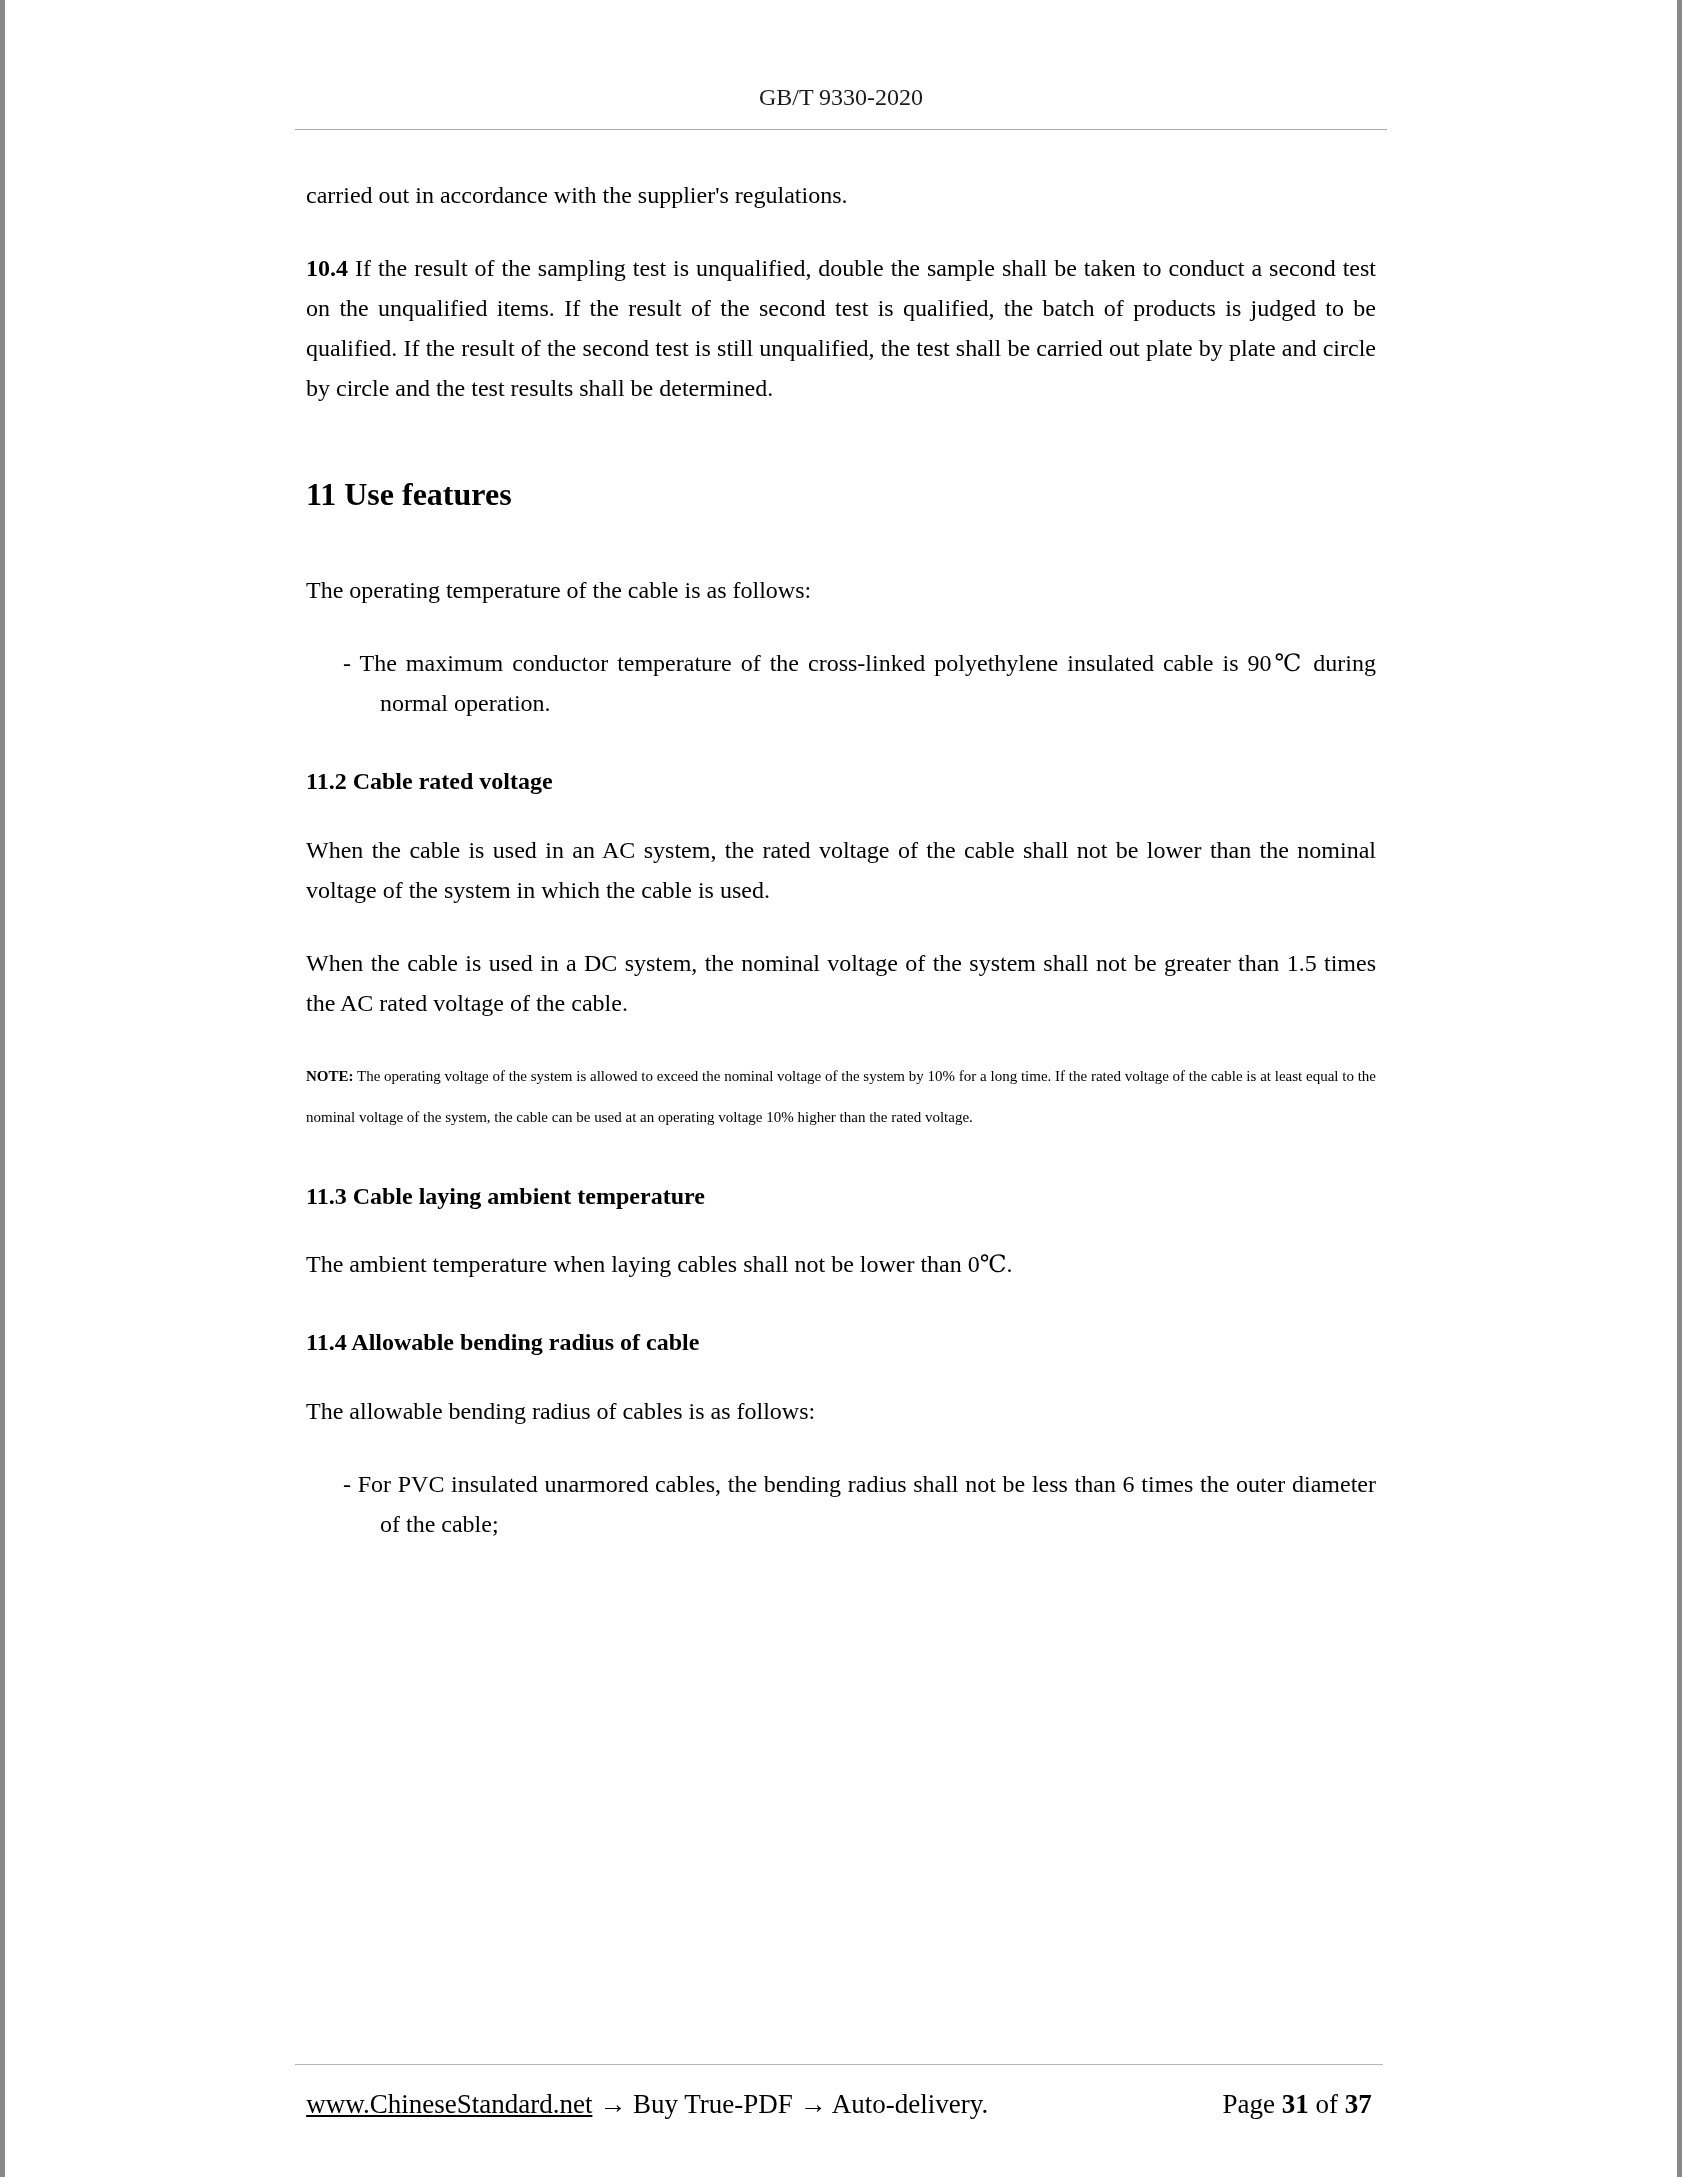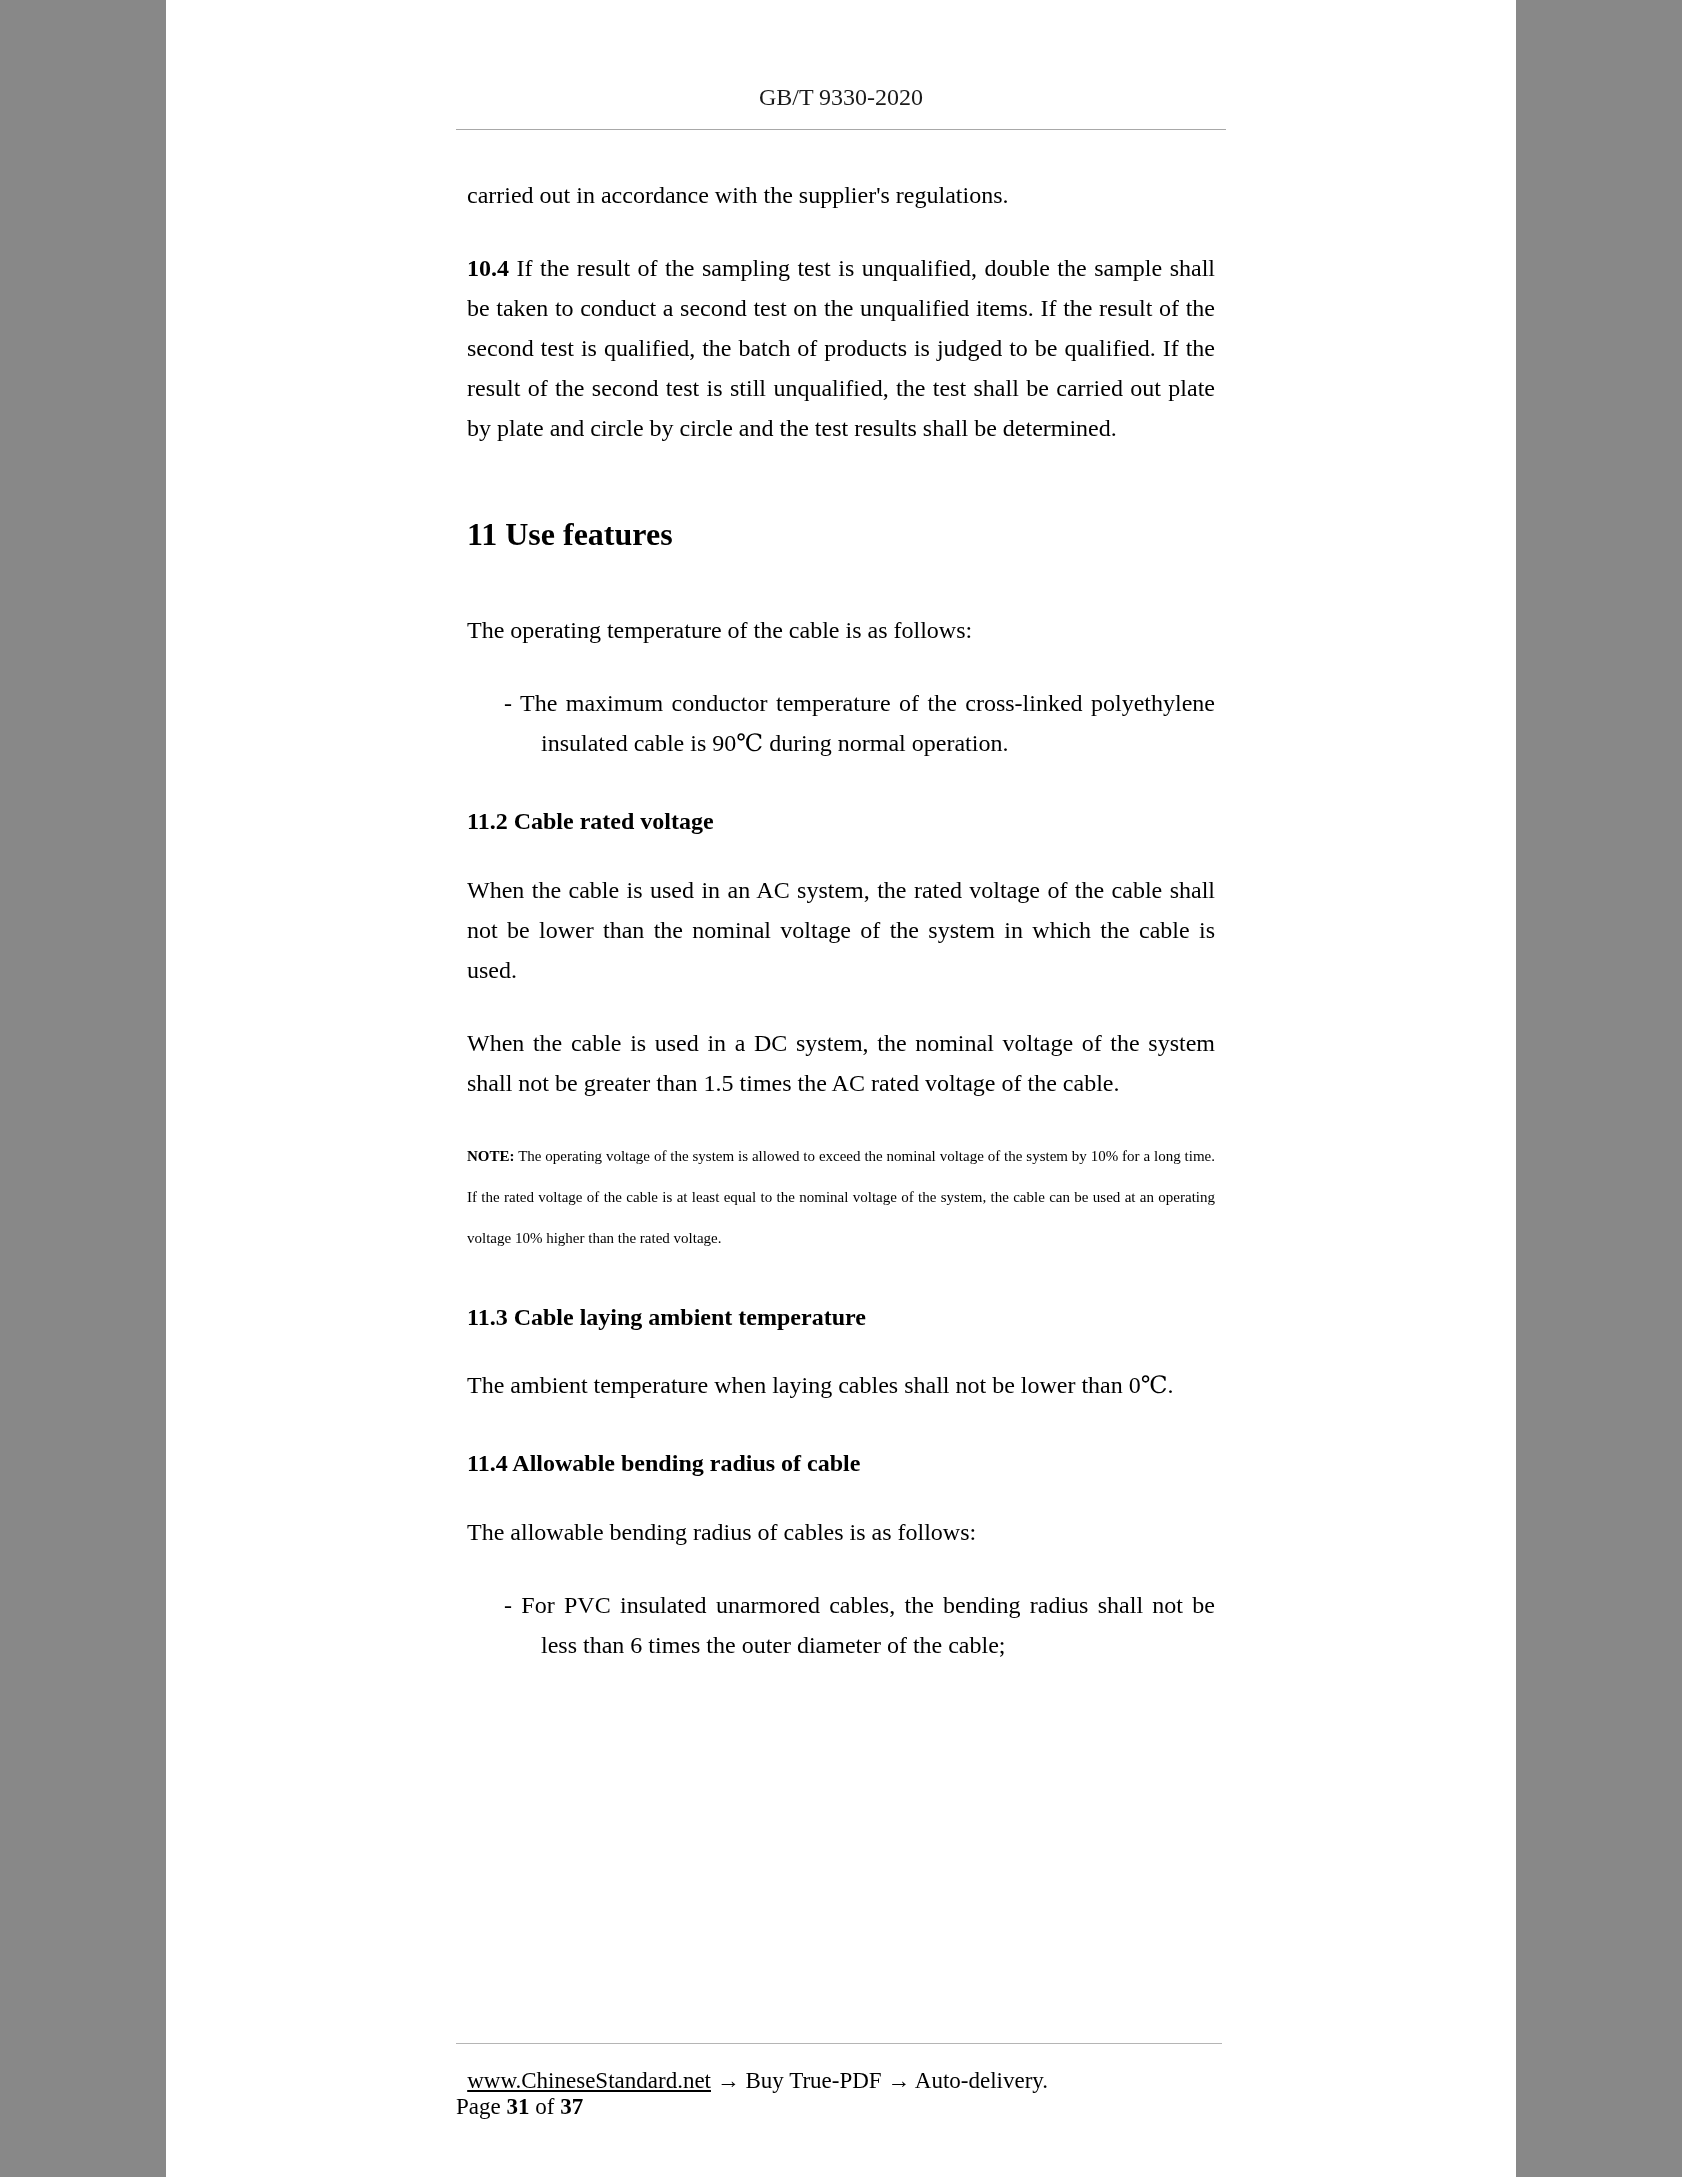--- a/index.html
+++ b/index.html
@@ -1,18 +1,18 @@
 <!DOCTYPE html>
 <html style="font-size:14px"><head>
 <meta charset="utf-8">
 <style>
   html, body { margin: 0; padding: 0; background: #888; }
   .page {
     position: relative;
-    width: 1350px;
+    width: 1672px;
     height: 2177px;
     margin: 0 auto;
     background: #ffffff;
     font-family: "Liberation Serif", "DejaVu Serif", serif;
     color: #000;
     overflow: hidden;
     box-sizing: border-box;
   }
   .doc-header {
     padding-top: 80px;
@@ -61,25 +61,24 @@
     text-align: justify;
   }
   .bold { font-weight: bold; }
   .doc-footer {
     position: absolute;
     left: 290px;
     right: 294px;
     bottom: 57px;
     border-top: 0.9px solid #b5b5b5;
     padding-top: 24px;
-    font-size: 23px;
+    font-size: 27px;
     display: flex;
     justify-content: space-between;
     align-items: baseline;
-    flex-direction: column;
   }
   .footer-left { padding-left: 11.2px; }
   .footer-right { padding-right: 11.2px; }
   .footer-link {
     color: #000;
     text-decoration: underline;
     cursor: pointer;
   }
 </style>
 </head>

